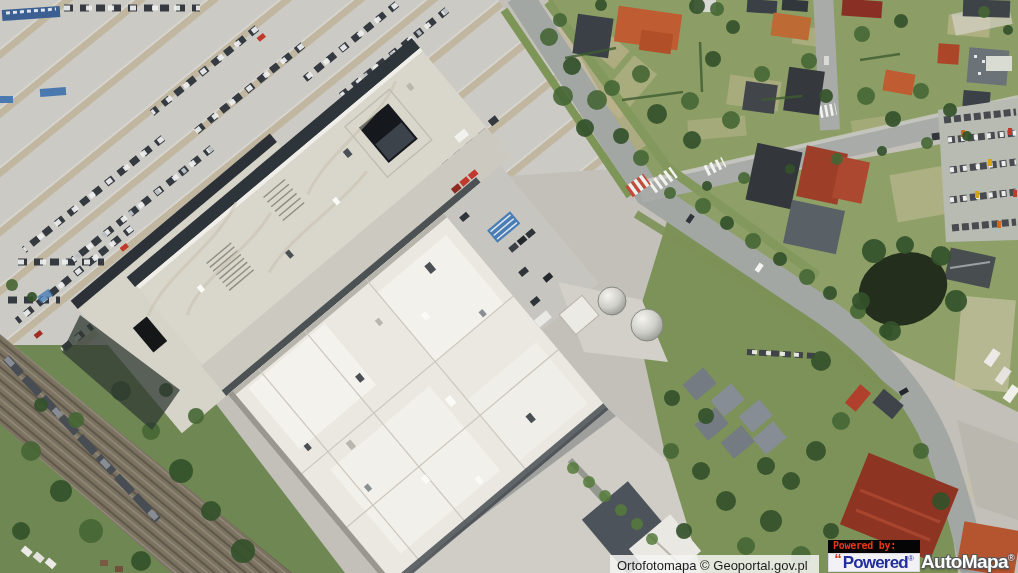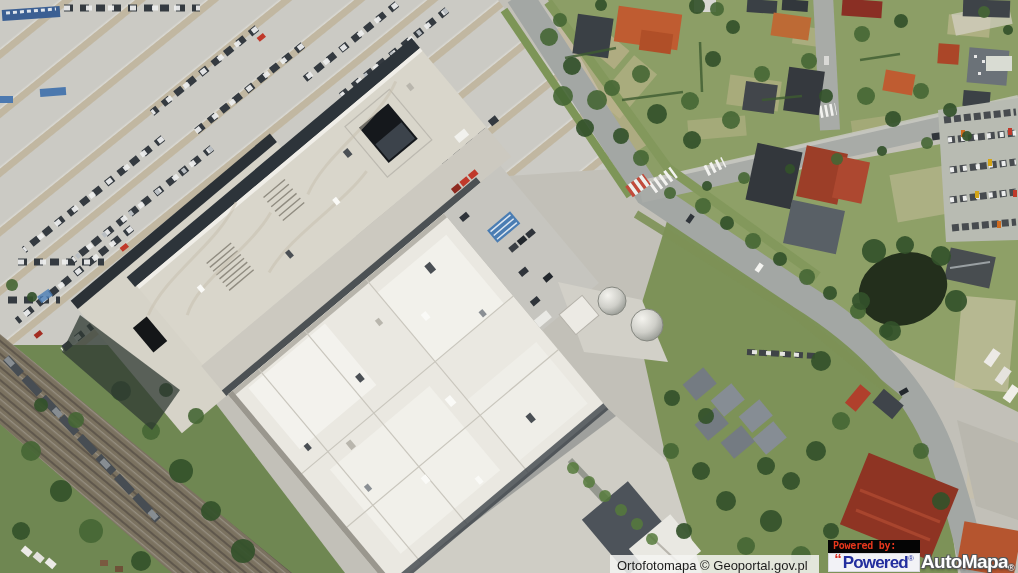--- a/index.html
+++ b/index.html
@@ -25,21 +25,21 @@
 
   .targeo{position:absolute;left:828px;top:553px;width:92px;height:19px;
     background:var(--targeo-bg,#f2f2f6);box-shadow:inset 0 0 0 1px #d8d8de;
     display:flex;align-items:flex-start;justify-content:center;box-sizing:border-box;}
   .targeo .tq{color:var(--targeo-red,#d9291b);font-weight:bold;font-size:15px;line-height:10px;
     margin:1px 1px 0 0;}
   .targeo .tname{color:var(--targeo-blue,#232e9e);font-weight:800;font-size:17px;line-height:19px;
     letter-spacing:-.8px;}
   .targeo sup{color:var(--targeo-blue,#232e9e);font-size:8px;line-height:8px;margin-top:2px;}
 
-  .automapa{position:absolute;left:921px;top:550px;height:23px;display:flex;align-items:flex-end;}
+  .automapa{position:absolute;left:921px;top:550px;height:23px;display:flex;align-items:flex-start;}
   .automapa .aname{color:var(--automapa-white,#ffffff);font-weight:800;font-size:19px;line-height:23px;
     letter-spacing:-.6px;
     text-shadow:-1px -1px 0 var(--automapa-outline,#54585a),1px -1px 0 var(--automapa-outline,#54585a),
       -1px 1px 0 var(--automapa-outline,#54585a),1px 1px 0 var(--automapa-outline,#54585a),
       0 2px 3px rgba(0,0,0,.45);}
   .automapa sup{color:var(--automapa-white,#fff);font-size:9px;line-height:10px;margin-top:3px;
     text-shadow:-1px -1px 0 var(--automapa-outline,#54585a),1px -1px 0 var(--automapa-outline,#54585a),
       -1px 1px 0 var(--automapa-outline,#54585a),1px 1px 0 var(--automapa-outline,#54585a);}
 </style>
 </head>

